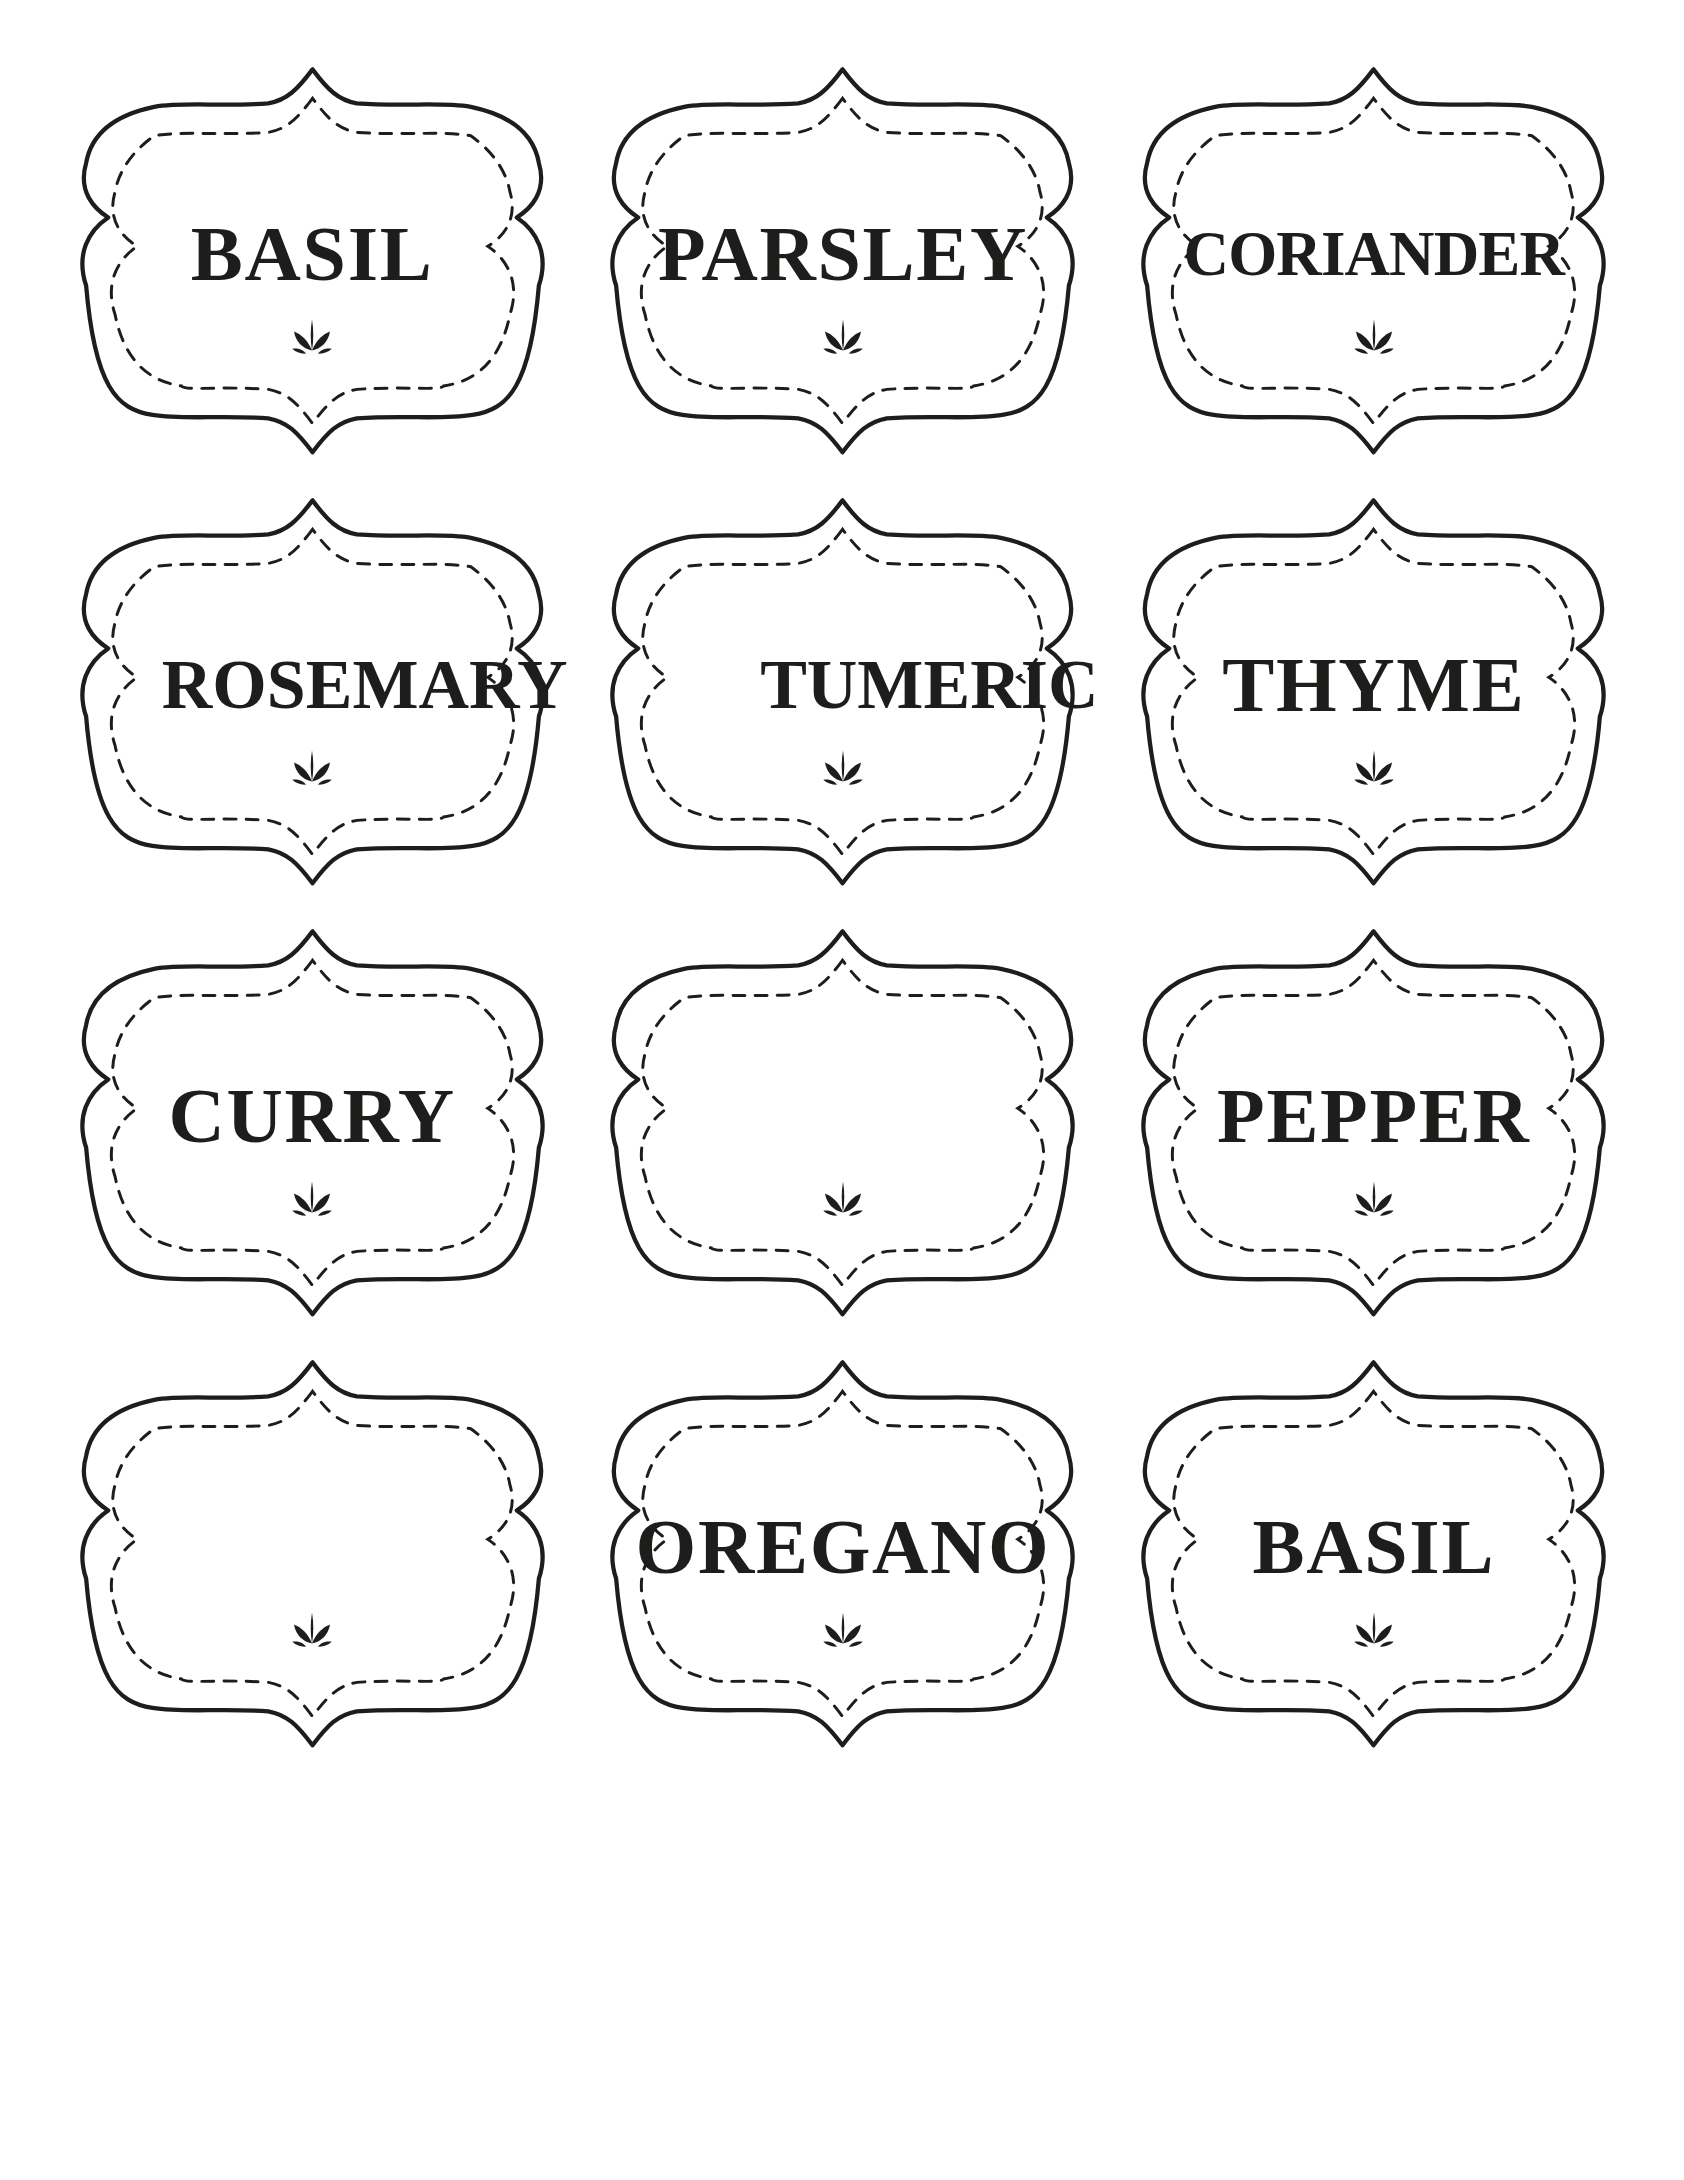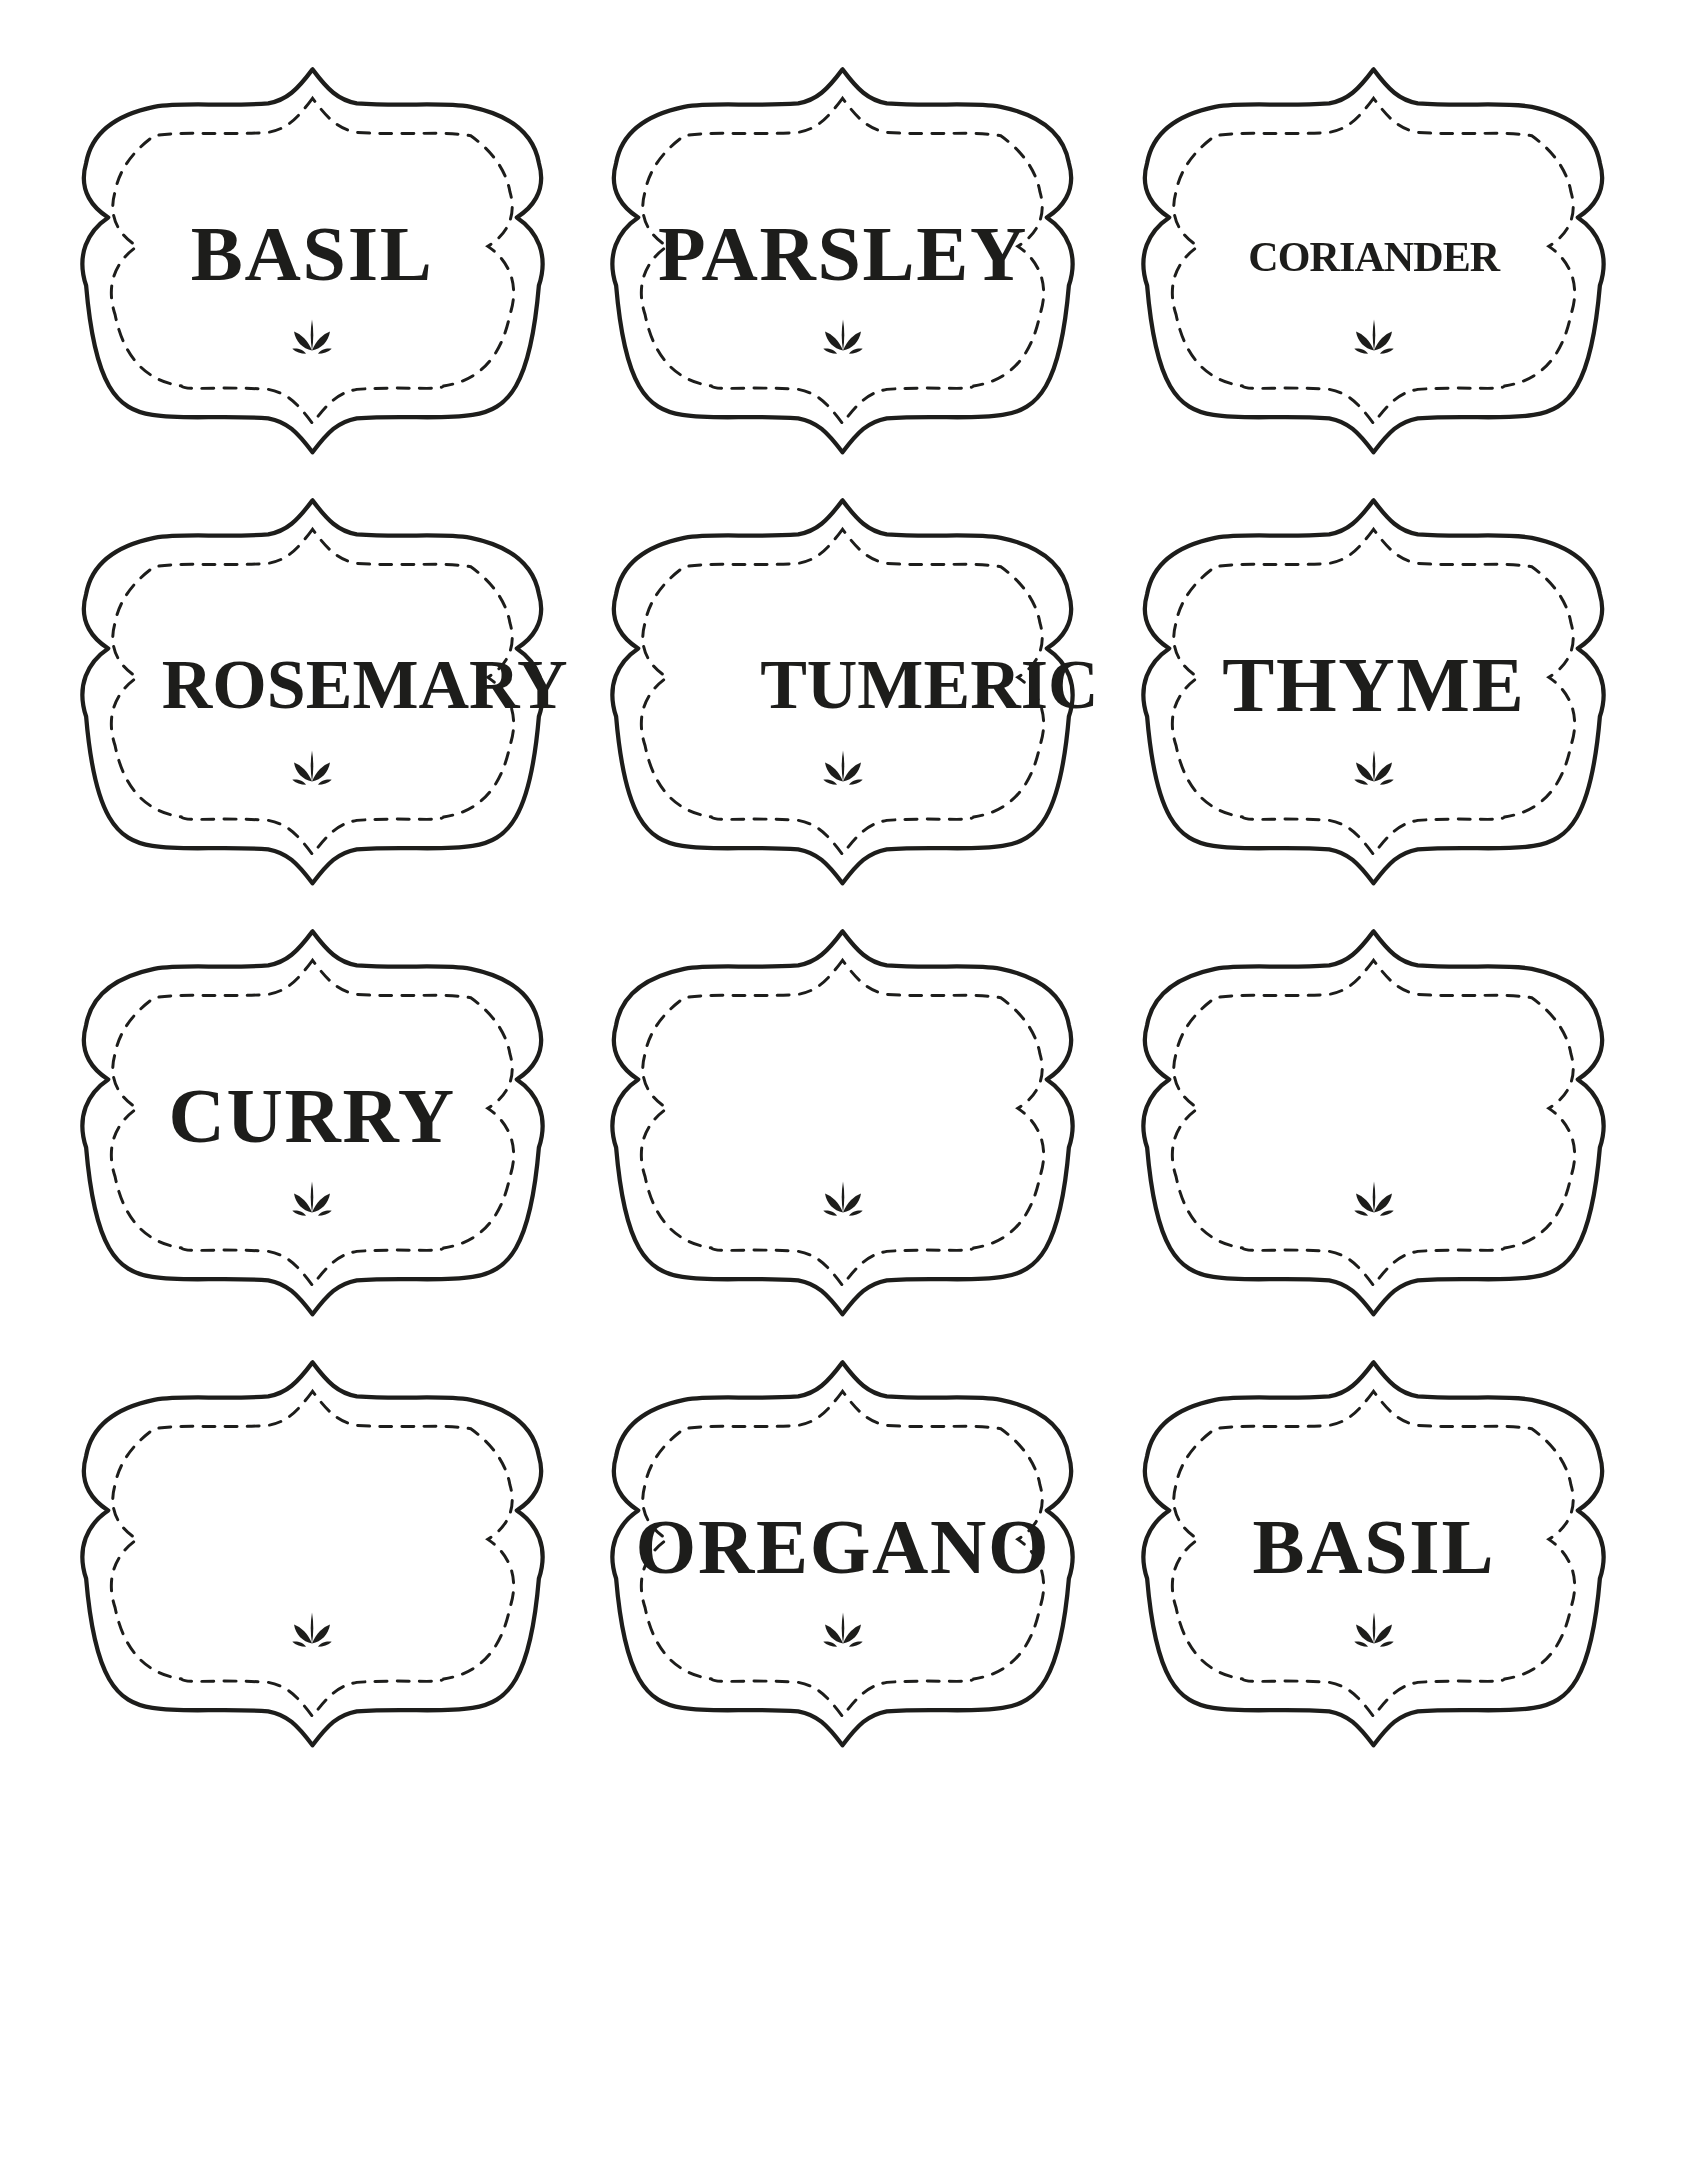--- a/index.html
+++ b/index.html
@@ -64,21 +64,21 @@
     line-height: 1;
     white-space: nowrap;
     transform-origin: center;
   }
   .label-text.long {
     font-size: 70px;
     letter-spacing: 0px;
     text-align: right;
   }
   .label-text.xlong {
-    font-size: 42px;
+    font-size: 63px;
     letter-spacing: -0.9px;
   }
   .sprig {
     position: absolute;
     left: 50%;
     top: 50%;
     transform: translate(-50%, 51px);
     width: 60px;
     height: 60px;
   }
@@ -246,20 +246,21 @@
   </svg>
           </div>
         </div>
       </div>
       <div class="label-cell">
         <div class="label-art">
           <svg viewBox="0 0 600 470" preserveAspectRatio="xMidYMid meet">
             <path d="M 300 11 C 282 35, 270 47, 248 51 C 190 55, 150 49, 114 55 C 66 65, 40 87, 34 121 C 24 155, 44 175, 60 185 C 36 201, 22 229, 34 265 C 44 383, 70 411, 112 417 C 150 423, 190 417, 248 421 C 270 425, 282 437, 300 461 C 318 437, 330 425, 352 421 C 410 417, 450 423, 488 417 C 530 411, 556 383, 566 265 C 578 229, 564 201, 540 185 C 556 175, 576 155, 566 121 C 560 87, 534 65, 486 55 C 450 49, 410 55, 352 51 C 330 47, 318 35, 300 11 Z" fill="#ffffff" stroke="#1d1d1b" stroke-width="5" stroke-linejoin="round"></path>
             <path d="M 300 45 C 282 69, 270 81, 248 85 C 190 89, 150 83, 114 89 C 100 99, 74 121, 68 155 C 58 189, 78 209, 94 219 C 70 235, 56 263, 68 299 C 78 349, 104 377, 146 383 C 150 389, 190 383, 248 387 C 270 391, 282 403, 300 427 C 318 403, 330 391, 352 387 C 410 383, 450 389, 454 383 C 496 377, 522 349, 532 299 C 544 263, 530 235, 506 219 C 522 209, 542 189, 532 155 C 526 121, 500 99, 486 89 C 450 83, 410 89, 352 85 C 330 81, 318 69, 300 45 Z" fill="none" stroke="#1d1d1b" stroke-width="3.5" stroke-dasharray="14 12" stroke-linecap="round"></path>
           </svg>
+          <div class="label-text">PEPPER</div>
           <div class="sprig">
             <svg viewBox="0 0 70 70" xmlns="http://www.w3.org/2000/svg" aria-hidden="true">
     <g fill="#1d1d1b">
       <path d="M35 10 C33 22, 33 34, 35 46 C37 34, 37 22, 35 10 Z"></path>
       <path d="M35 46 C24 44, 16 36, 14 24 C22 27, 30 34, 35 46 Z"></path>
       <path d="M35 46 C46 44, 54 36, 56 24 C48 27, 40 34, 35 46 Z"></path>
       <path d="M28 50 C22 50, 16 48, 12 44 C18 43, 25 45, 28 50 Z"></path>
       <path d="M42 50 C48 50, 54 48, 58 44 C52 43, 45 45, 42 50 Z"></path>
     </g>
   </svg>

